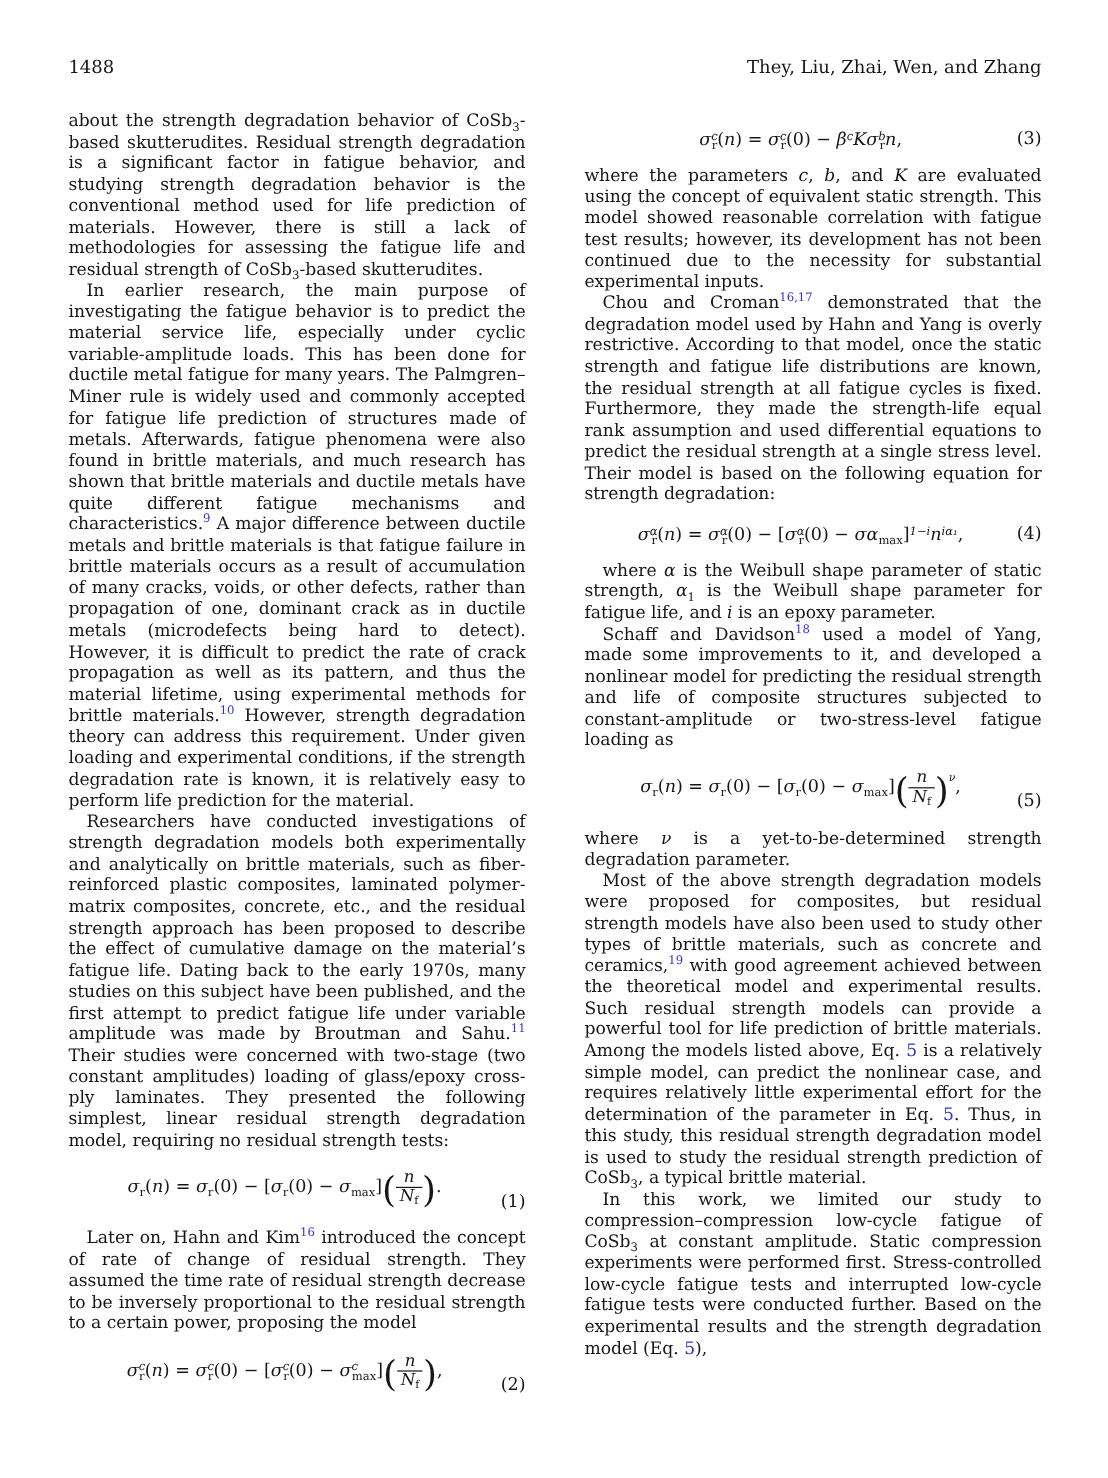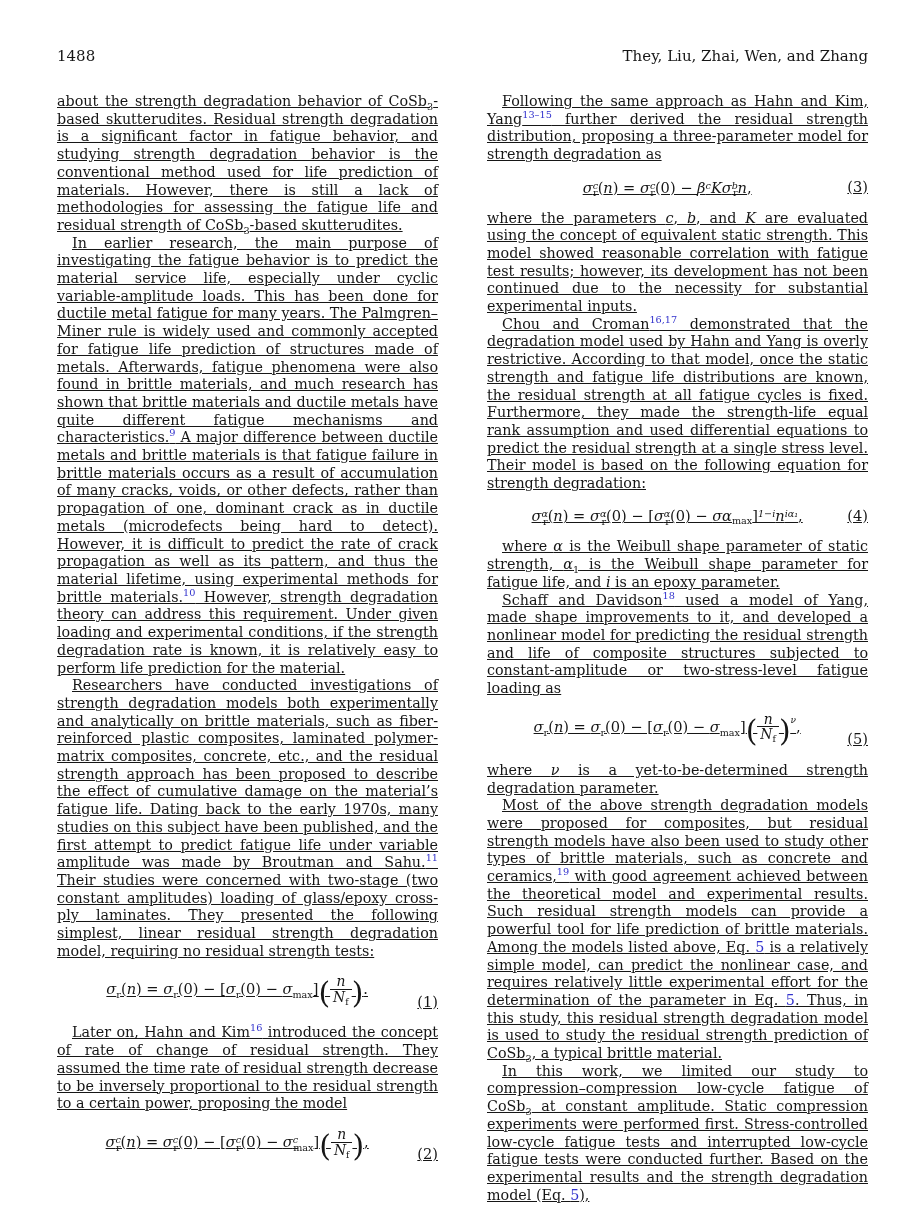--- a/index.html
+++ b/index.html
@@ -1,20 +1,20 @@
 <!DOCTYPE html>
 <html><head>
 <meta charset="utf-8">
 <style>
   html,body{margin:0;padding:0;background:#ffffff;}
   body{width:923px;height:1232px;overflow:hidden;
        font-family:"DejaVu Serif","Liberation Serif",serif;color:#161616;}
   .page{box-sizing:border-box;width:923px;height:1232px;padding:49px 55px 0 57px;}
   .pheader{display:flex;justify-content:space-between;align-items:baseline;font-size:15px;line-height:1;}
-  .cols{display:flex;gap:49px;margin-top:29px;text-decoration:underline;}
+  .cols{display:flex;gap:49px;margin-top:29px;}
   .col{width:390px;font-size:14.3px;line-height:17.7px;text-align:justify;}
   .para{margin:0;}
   .para.indent{text-indent:15px;}
   sub,sup{line-height:0;}
   .itx{font-style:italic;}
   .tsub{font-size:68%;font-style:normal;}
   .refsup{color:#3232cd;font-size:68%;}
   .eqref{color:#3232cd;}
   .eqrow{display:flex;align-items:flex-end;margin:14px 0;text-indent:0;}
   .eqbody{flex:1;text-align:center;font-size:14.6px;line-height:normal;white-space:nowrap;}
@@ -48,33 +48,32 @@
           <div class="eqbody"><span class="it">σ</span><sub class="esub">r</sub><span class="rm">(</span><span class="it">n</span><span class="rm">) = </span><span class="it">σ</span><sub class="esub">r</sub><span class="rm">(0) − [</span><span class="it">σ</span><sub class="esub">r</sub><span class="rm">(0) − </span><span class="it">σ</span><sub class="esub">max</sub><span class="rm">]</span><span class="bigp">(</span><span class="frac"><span class="fnum">n</span><span class="fden"><span>N</span><sub class="fdsub">f</sub></span></span><span class="bigp">)</span><span class="rm">.</span></div>
           <span class="eqnum">(1)</span>
         </div>
         <p class="para indent"><span>Later on, Hahn and Kim</span><sup class="refsup">16</sup><span> introduced the concept of rate of change of residual strength. They assumed the time rate of residual strength decrease to be inversely proportional to the residual strength to a certain power, proposing the model</span></p>
         <div class="eqrow">
           <div class="eqbody"><span class="it">σ</span><sup class="esup">c</sup><sub class="esub tuck">r</sub><span class="rm">(</span><span class="it">n</span><span class="rm">) = </span><span class="it">σ</span><sup class="esup">c</sup><sub class="esub tuck">r</sub><span class="rm">(0) − [</span><span class="it">σ</span><sup class="esup">c</sup><sub class="esub tuck">r</sub><span class="rm">(0) − </span><span class="it">σ</span><sup class="esup">c</sup><sub class="esub tuck">max</sub><span class="rm">]</span><span class="bigp">(</span><span class="frac"><span class="fnum">n</span><span class="fden"><span>N</span><sub class="fdsub">f</sub></span></span><span class="bigp">)</span><span class="rm">,</span></div>
           <span class="eqnum">(2)</span>
         </div>
       </div>
     <div class="col" id="col-right">
-        <p class="para indent"><span>Following the same approach as Hahn and Kim, Yang</span><sup class="refsup">13–15</sup><span> further derived the residual strength distribution, proposing a three-parameter model for strength degradation as</span></p>
         <div class="eqrow">
           <div class="eqbody"><span class="it">σ</span><sup class="esup">c</sup><sub class="esub tuck">r</sub><span class="rm">(</span><span class="it">n</span><span class="rm">) = </span><span class="it">σ</span><sup class="esup">c</sup><sub class="esub tuck">r</sub><span class="rm">(0) − </span><span class="it">β</span><sup class="esup">c</sup><span class="it">K</span><span class="it">σ</span><sup class="esup">b</sup><sub class="esub tuck">r</sub><span class="it">n</span><span class="rm">,</span></div>
           <span class="eqnum">(3)</span>
         </div>
         <p class="para"><span>where the parameters </span><span class="itx">c</span><span>, </span><span class="itx">b</span><span>, and </span><span class="itx">K</span><span> are evaluated using the concept of equivalent static strength. This model showed reasonable correlation with fatigue test results; however, its development has not been continued due to the necessity for substantial experimental inputs.</span></p>
         <p class="para indent"><span>Chou and Croman</span><sup class="refsup">16,17</sup><span> demonstrated that the degradation model used by Hahn and Yang is overly restrictive. According to that model, once the static strength and fatigue life distributions are known, the residual strength at all fatigue cycles is fixed. Furthermore, they made the strength-life equal rank assumption and used differential equations to predict the residual strength at a single stress level. Their model is based on the following equation for strength degradation:</span></p>
         <div class="eqrow">
           <div class="eqbody"><span class="it">σ</span><sup class="esup">α</sup><sub class="esub tuck">r</sub><span class="rm">(</span><span class="it">n</span><span class="rm">) = </span><span class="it">σ</span><sup class="esup">α</sup><sub class="esub tuck">r</sub><span class="rm">(0) − [</span><span class="it">σ</span><sup class="esup">α</sup><sub class="esub tuck">r</sub><span class="rm">(0) − </span><span class="it">σα</span><sub class="esub">max</sub><span class="rm">]</span><sup class="esup">1−i</sup><span class="it">n</span><sup class="esup">iα₁</sup><span class="rm">,</span></div>
           <span class="eqnum">(4)</span>
         </div>
         <p class="para indent"><span>where </span><span class="itx">α</span><span> is the Weibull shape parameter of static strength, </span><span class="itx">α</span><sub class="tsub">1</sub><span> is the Weibull shape parameter for fatigue life, and </span><span class="itx">i</span><span> is an epoxy parameter.</span></p>
-        <p class="para indent"><span>Schaff and Davidson</span><sup class="refsup">18</sup><span> used a model of Yang, made shape improvements to it, and developed a nonlinear model for predicting the residual strength and life of composite structures subjected to constant-amplitude or two-stress-level fatigue loading as</span></p>
+        <p class="para indent"><span>Schaff and Davidson</span><sup class="refsup">18</sup><span> used a model of Yang, made some improvements to it, and developed a nonlinear model for predicting the residual strength and life of composite structures subjected to constant-amplitude or two-stress-level fatigue loading as</span></p>
         <div class="eqrow">
           <div class="eqbody"><span class="it">σ</span><sub class="esub">r</sub><span class="rm">(</span><span class="it">n</span><span class="rm">) = </span><span class="it">σ</span><sub class="esub">r</sub><span class="rm">(0) − [</span><span class="it">σ</span><sub class="esub">r</sub><span class="rm">(0) − </span><span class="it">σ</span><sub class="esub">max</sub><span class="rm">]</span><span class="bigp">(</span><span class="frac"><span class="fnum">n</span><span class="fden"><span>N</span><sub class="fdsub">f</sub></span></span><span class="bigp">)</span><sup class="psup">ν</sup><span class="rm">,</span></div>
           <span class="eqnum">(5)</span>
         </div>
         <p class="para"><span>where </span><span class="itx">ν</span><span> is a yet-to-be-determined strength degradation parameter.</span></p>
         <p class="para indent"><span>Most of the above strength degradation models were proposed for composites, but residual strength models have also been used to study other types of brittle materials, such as concrete and ceramics,</span><sup class="refsup">19</sup><span> with good agreement achieved between the theoretical model and experimental results. Such residual strength models can provide a powerful tool for life prediction of brittle materials. Among the models listed above, Eq. </span><span class="eqref">5</span><span> is a relatively simple model, can predict the nonlinear case, and requires relatively little experimental effort for the determination of the parameter in Eq. </span><span class="eqref">5</span><span>. Thus, in this study, this residual strength degradation model is used to study the residual strength prediction of CoSb</span><sub class="tsub">3</sub><span>, a typical brittle material.</span></p>
         <p class="para indent"><span>In this work, we limited our study to compression–compression low-cycle fatigue of CoSb</span><sub class="tsub">3</sub><span> at constant amplitude. Static compression experiments were performed first. Stress-controlled low-cycle fatigue tests and interrupted low-cycle fatigue tests were conducted further. Based on the experimental results and the strength degradation model (Eq. </span><span class="eqref">5</span><span>),</span></p>
       </div>
   </div>
 </div>

